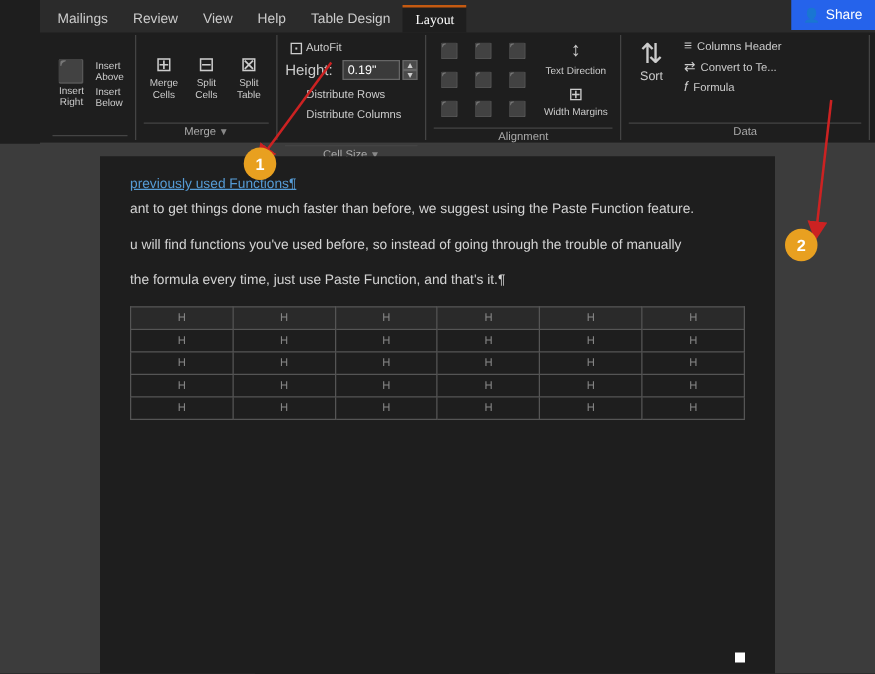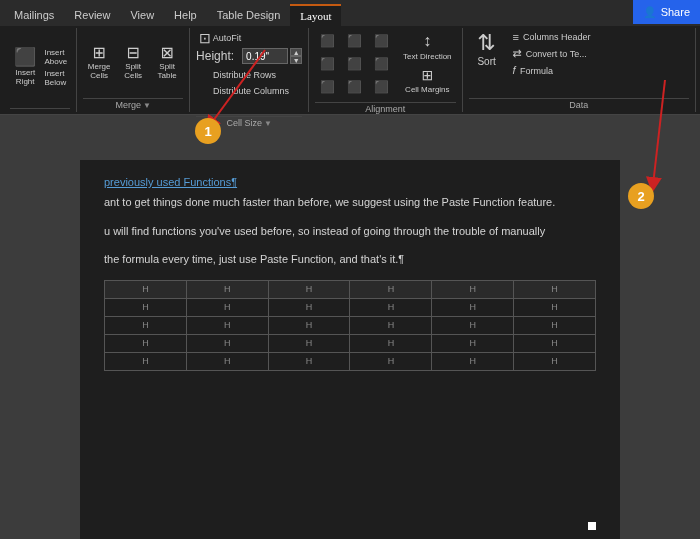--- a/index.html
+++ b/index.html
@@ -206,21 +206,20 @@
       height: 24px;
     }
 
     
     .doc-area {
       background: #3c3c3c;
       flex: 1;
       display: flex;
       justify-content: center;
       padding-top: 20px;
-      align-items: flex-end;
     }
 
     .page {
       background: #1e1e1e;
       width: 540px;
       min-height: 380px;
       padding: 20px 30px;
       position: relative;
     }
 
@@ -297,21 +296,21 @@
       color: #888;
       cursor: pointer;
       margin-left: 2px;
     }
   </style>
 </head>
 <body>
 
 <div style="position:relative; width:700px; height:539px; background:#1e1e1e; overflow:hidden;">
 
-  <div class="ribbon" style="position:relative;">
+  <div class="ribbon" style="position:relative;margin-left:32px;">
 
     <div class="tabs-row">
       <div class="ribbon-tab">Mailings</div>
       <div class="ribbon-tab">Review</div>
       <div class="ribbon-tab">View</div>
       <div class="ribbon-tab">Help</div>
       <div class="ribbon-tab">Table Design</div>
       <div class="ribbon-tab active" style="border-top:2px solid #c55a11; background:#1e1e1e; color:#fff;">Layout</div>
       <div style="flex:1;"></div>
       <div class="share-btn">
@@ -400,21 +399,21 @@
             <div class="align-btn">⬛</div>
           </div>
           <div style="display:flex; flex-direction:column; align-items:center; gap:2px;">
             <div class="text-dir-btn">
               <div style="font-size:16px;">↕</div>
               <div style="font-size:8px; text-align:center;">Text
 Direction</div>
             </div>
             <div class="cell-margins-btn">
               <div style="font-size:14px;">⊞</div>
-              <div style="font-size:8px; text-align:center;">Cell
+              <div style="font-size:8px; text-align:center;">Width
 Margins</div>
             </div>
           </div>
         </div>
         <div class="group-bottom-row">
           <span style="font-size:9px; color:#aaa;">Alignment</span>
         </div>
       </div>
 
       <div class="ribbon-group" style="flex:1; min-width:120px;">

